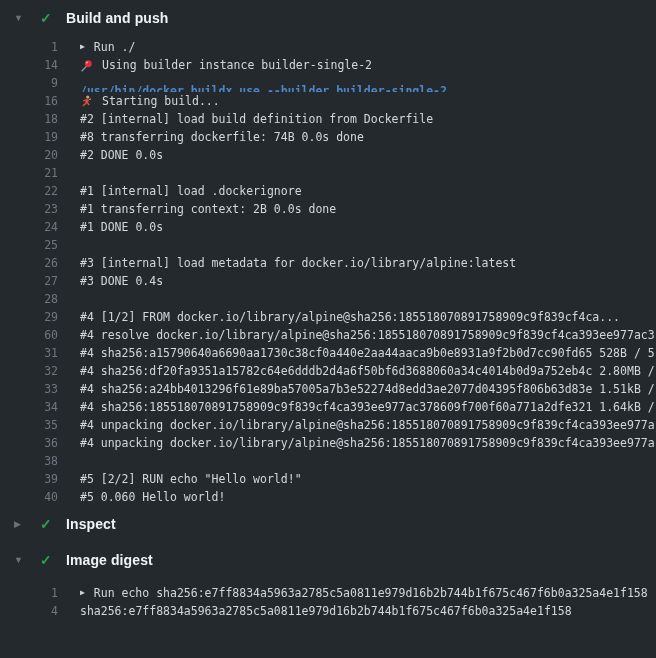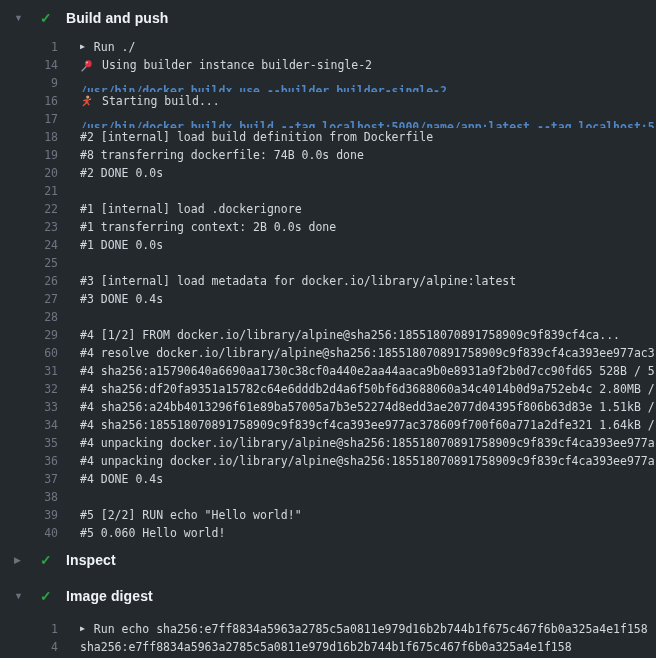--- a/index.html
+++ b/index.html
@@ -65,41 +65,39 @@
                 <line x1="2" y1="15" x2="8" y2="9" stroke="#8899a6" stroke-width="1.6"></line>
                 <circle cx="10.2" cy="5.8" r="4.2" fill="#dd2e44"></circle>
                 <circle cx="8.6" cy="4.4" r="1.2" fill="#f4abba"></circle>
               </svg></span><span>Using builder instance builder-single-2</span></span></div>
         <div class="row"><span class="num">9</span><span class="txt cmd"><span>/usr/bin/docker buildx use --builder builder-single-2</span></span></div>
         <div class="row"><span class="num">16</span><span class="txt"><span class="emoji"><svg width="13" height="13" viewBox="0 0 16 16">
                 <circle cx="9.5" cy="2.6" r="2" fill="#d99e6a"></circle>
                 <path d="M8 5 L11 6 L10 9 L12 12 L10.5 13 L8.5 10 L6.5 12 L4 14 L3 12.5 L6 10 L7 7 L4.5 8 L3.5 6.5 Z" fill="#dd4b39"></path>
                 <path d="M11 6 L13.5 4.5" stroke="#d99e6a" stroke-width="1.4"></path>
               </svg></span><span>Starting build...</span></span></div>
-        <div class="row"><span class="num">17</span><span class="txt cmd"><span>/usr/bin/docker buildx build --tag localhost:5000/name/app:latest --tag localhost:5</span></span></div>
         <div class="row"><span class="num">18</span><span class="txt"><span>#2 [internal] load build definition from Dockerfile</span></span></div>
         <div class="row"><span class="num">19</span><span class="txt"><span>#8 transferring dockerfile: 74B 0.0s done</span></span></div>
         <div class="row"><span class="num">20</span><span class="txt"><span>#2 DONE 0.0s</span></span></div>
         <div class="row"><span class="num">21</span><span class="txt"><span></span></span></div>
         <div class="row"><span class="num">22</span><span class="txt"><span>#1 [internal] load .dockerignore</span></span></div>
         <div class="row"><span class="num">23</span><span class="txt"><span>#1 transferring context: 2B 0.0s done</span></span></div>
         <div class="row"><span class="num">24</span><span class="txt"><span>#1 DONE 0.0s</span></span></div>
         <div class="row"><span class="num">25</span><span class="txt"><span></span></span></div>
         <div class="row"><span class="num">26</span><span class="txt"><span>#3 [internal] load metadata for docker.io/library/alpine:latest</span></span></div>
         <div class="row"><span class="num">27</span><span class="txt"><span>#3 DONE 0.4s</span></span></div>
         <div class="row"><span class="num">28</span><span class="txt"><span></span></span></div>
         <div class="row"><span class="num">29</span><span class="txt"><span>#4 [1/2] FROM docker.io/library/alpine@sha256:185518070891758909c9f839cf4ca...</span></span></div>
         <div class="row"><span class="num">60</span><span class="txt"><span>#4 resolve docker.io/library/alpine@sha256:185518070891758909c9f839cf4ca393ee977ac3</span></span></div>
         <div class="row"><span class="num">31</span><span class="txt"><span>#4 sha256:a15790640a6690aa1730c38cf0a440e2aa44aaca9b0e8931a9f2b0d7cc90fd65 528B / 5</span></span></div>
         <div class="row"><span class="num">32</span><span class="txt"><span>#4 sha256:df20fa9351a15782c64e6dddb2d4a6f50bf6d3688060a34c4014b0d9a752eb4c 2.80MB /</span></span></div>
         <div class="row"><span class="num">33</span><span class="txt"><span>#4 sha256:a24bb4013296f61e89ba57005a7b3e52274d8edd3ae2077d04395f806b63d83e 1.51kB /</span></span></div>
         <div class="row"><span class="num">34</span><span class="txt"><span>#4 sha256:185518070891758909c9f839cf4ca393ee977ac378609f700f60a771a2dfe321 1.64kB /</span></span></div>
         <div class="row"><span class="num">35</span><span class="txt"><span>#4 unpacking docker.io/library/alpine@sha256:185518070891758909c9f839cf4ca393ee977a</span></span></div>
         <div class="row"><span class="num">36</span><span class="txt"><span>#4 unpacking docker.io/library/alpine@sha256:185518070891758909c9f839cf4ca393ee977a</span></span></div>
-        <div class="row"><span class="num">37</span><span class="txt"><span>#4 DONE 0.4s</span></span></div>
         <div class="row"><span class="num">38</span><span class="txt"><span></span></span></div>
         <div class="row"><span class="num">39</span><span class="txt"><span>#5 [2/2] RUN echo "Hello world!"</span></span></div>
         <div class="row"><span class="num">40</span><span class="txt"><span>#5 0.060 Hello world!</span></span></div>
       </div>
   </section>
 
   <section>
     <div class="section-header">
       <span class="chevron">▶</span>
       <span class="check">✓</span>

